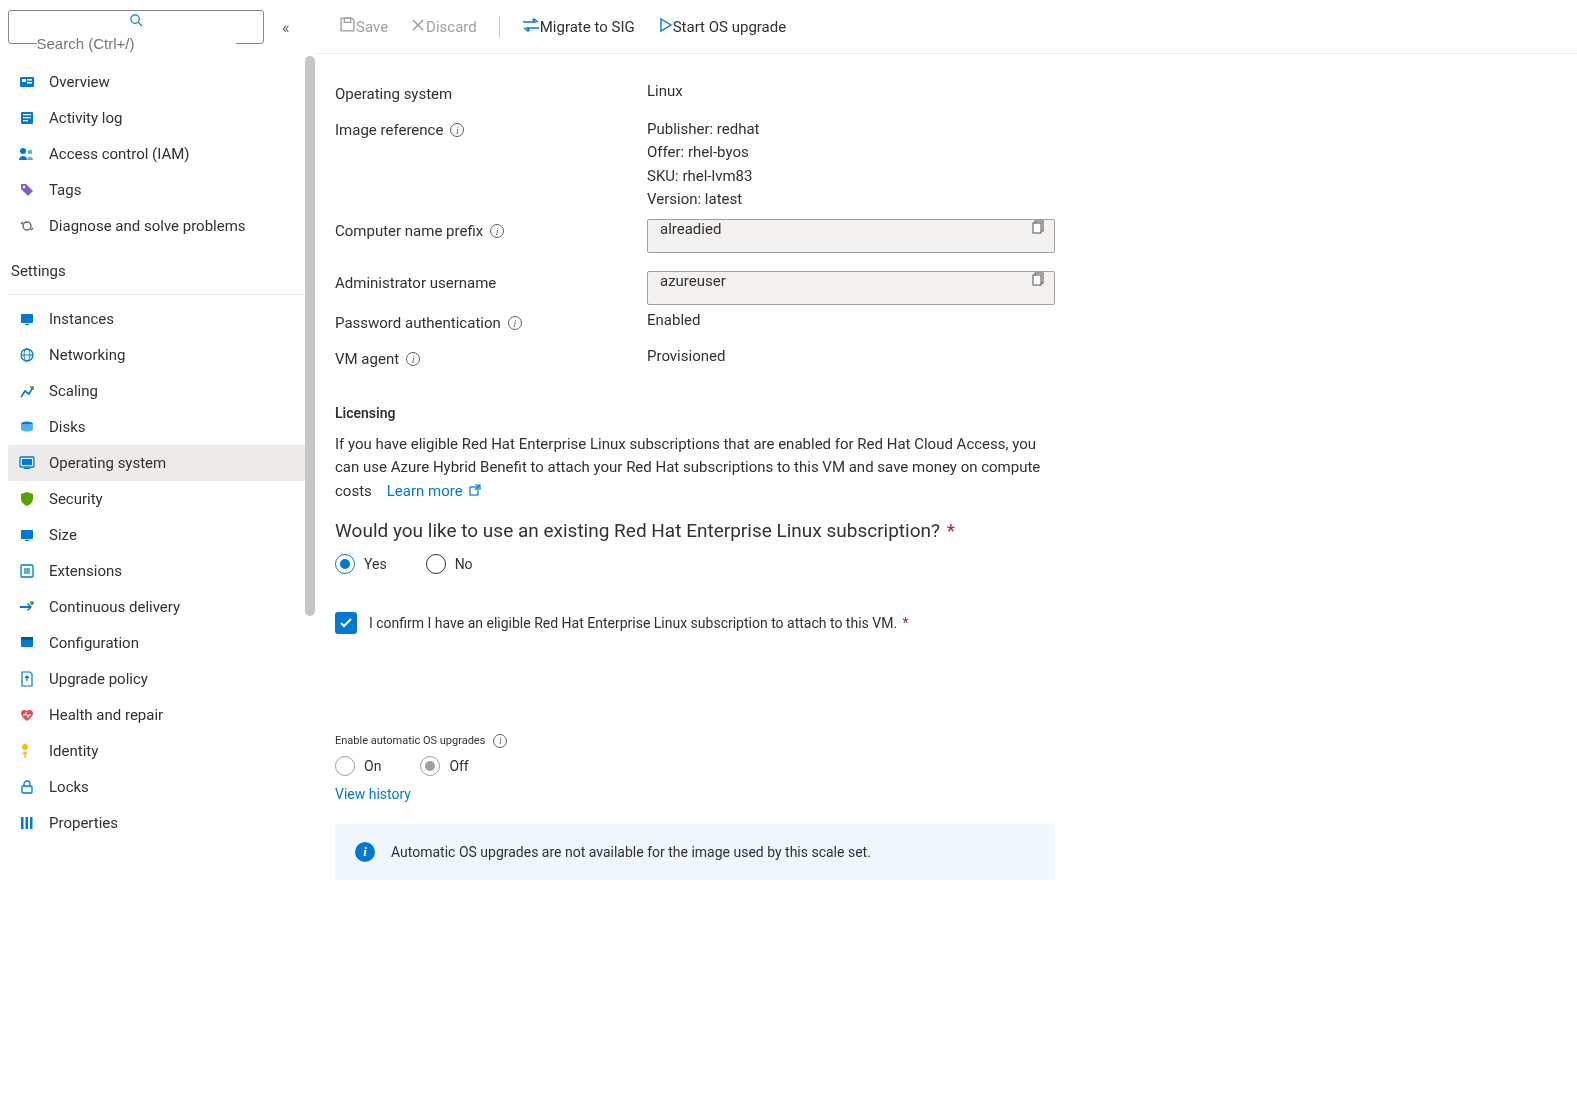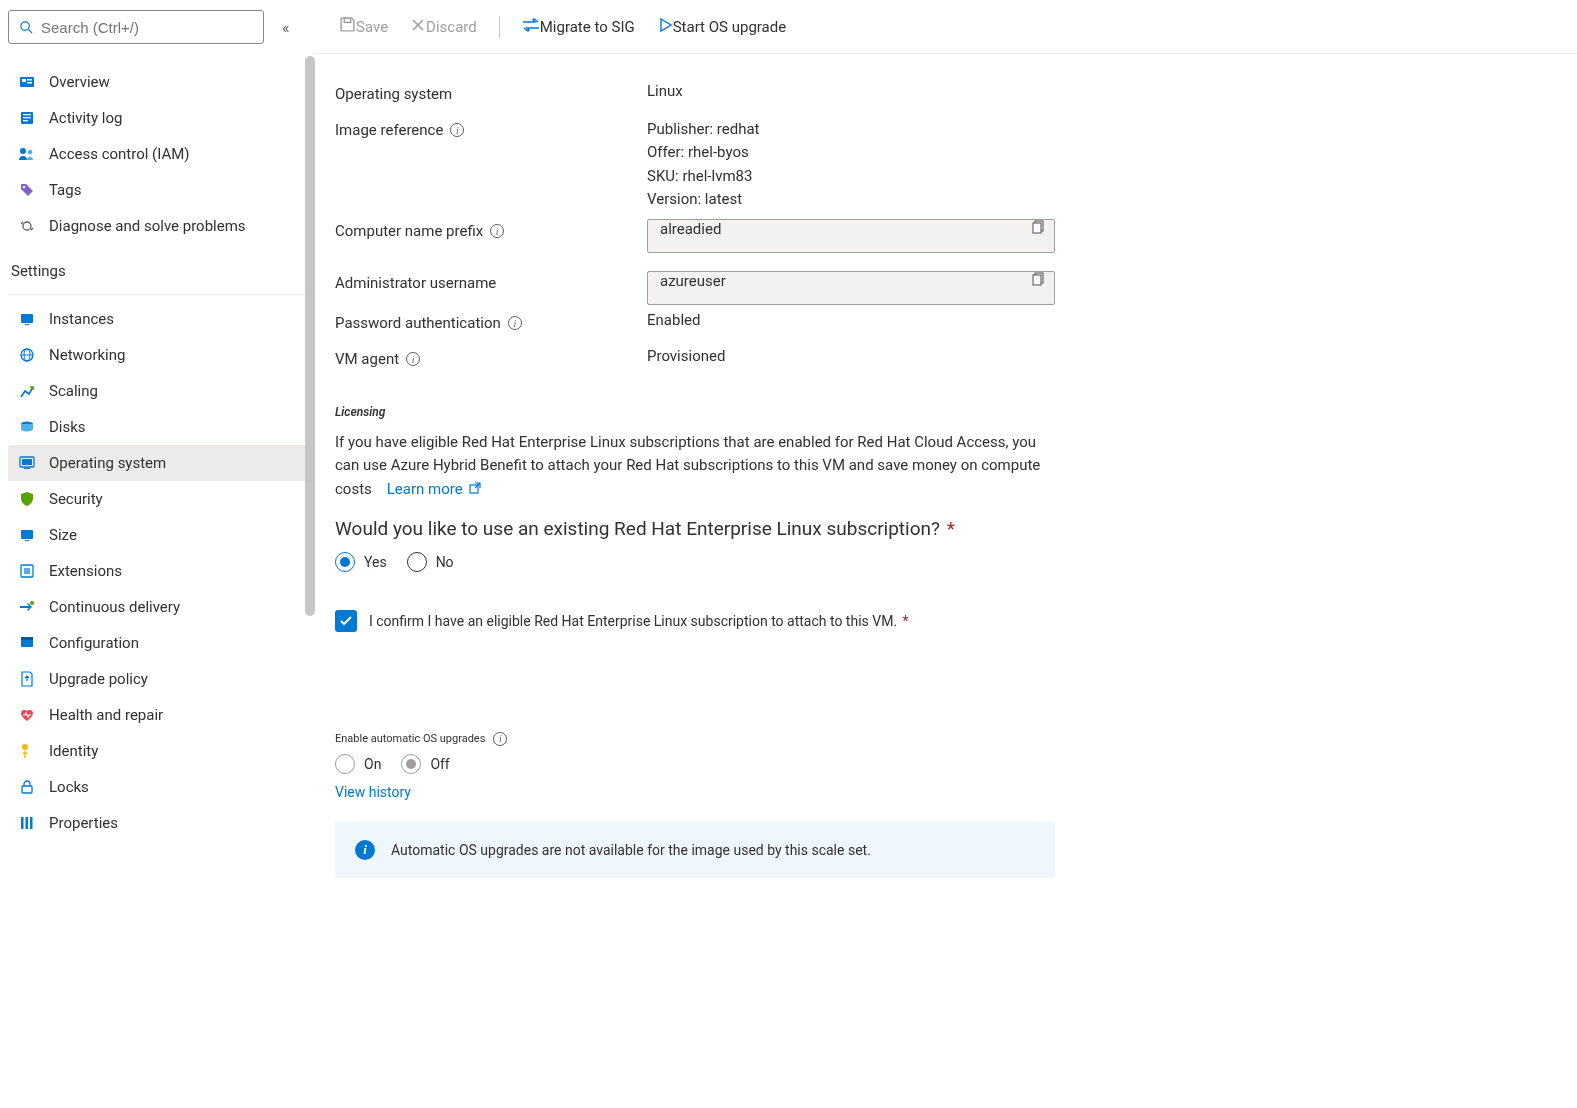--- a/index.html
+++ b/index.html
@@ -30,20 +30,21 @@
 }
 .search-box {
   display: flex;
   align-items: center;
   border: 1px solid #8a8886;
   border-radius: 3px;
   height: 34px;
   width: 256px;
   padding: 0 8px;
   gap: 6px;
+  flex-direction: column;
 }
 .search-box input {
   border: none;
   outline: none;
   flex: 1;
   font-size: 15px;
   color: #605e5c;
 }
 .collapse-btn {
   font-size: 16px;
@@ -170,41 +171,40 @@
   border-radius: 2px;
   padding: 0 8px 0 12px;
   font-size: 15px;
   color: #323130;
   justify-content: space-between;
 }
 .copy-icon { color: #605e5c; cursor: pointer; }
 
 .section-title {
   font-weight: 600;
-  font-size: 12px;
+  font-size: 14px;
   margin: 28px 0 12px 0;
-  font-style: italic;
 }
 .section-body {
   font-size: 15px;
   line-height: 1.55;
   max-width: 720px;
   color: #323130;
 }
 .link { color: #0078d4; cursor: pointer; }
 .link .ext-icon { margin-left: 3px; }
 .required { color: #a4262c; margin-left: 2px; }
 
 .question-row {
   margin-top: 16px;
   font-size: 19px;
 }
 .radio-row {
   display: flex;
-  gap: 20px;
+  gap: 39px;
   margin-top: 12px;
 }
 .radio {
   display: flex;
   align-items: center;
   gap: 9px;
   cursor: pointer;
 }
 .radio-circle {
   width: 20px; height: 20px;

